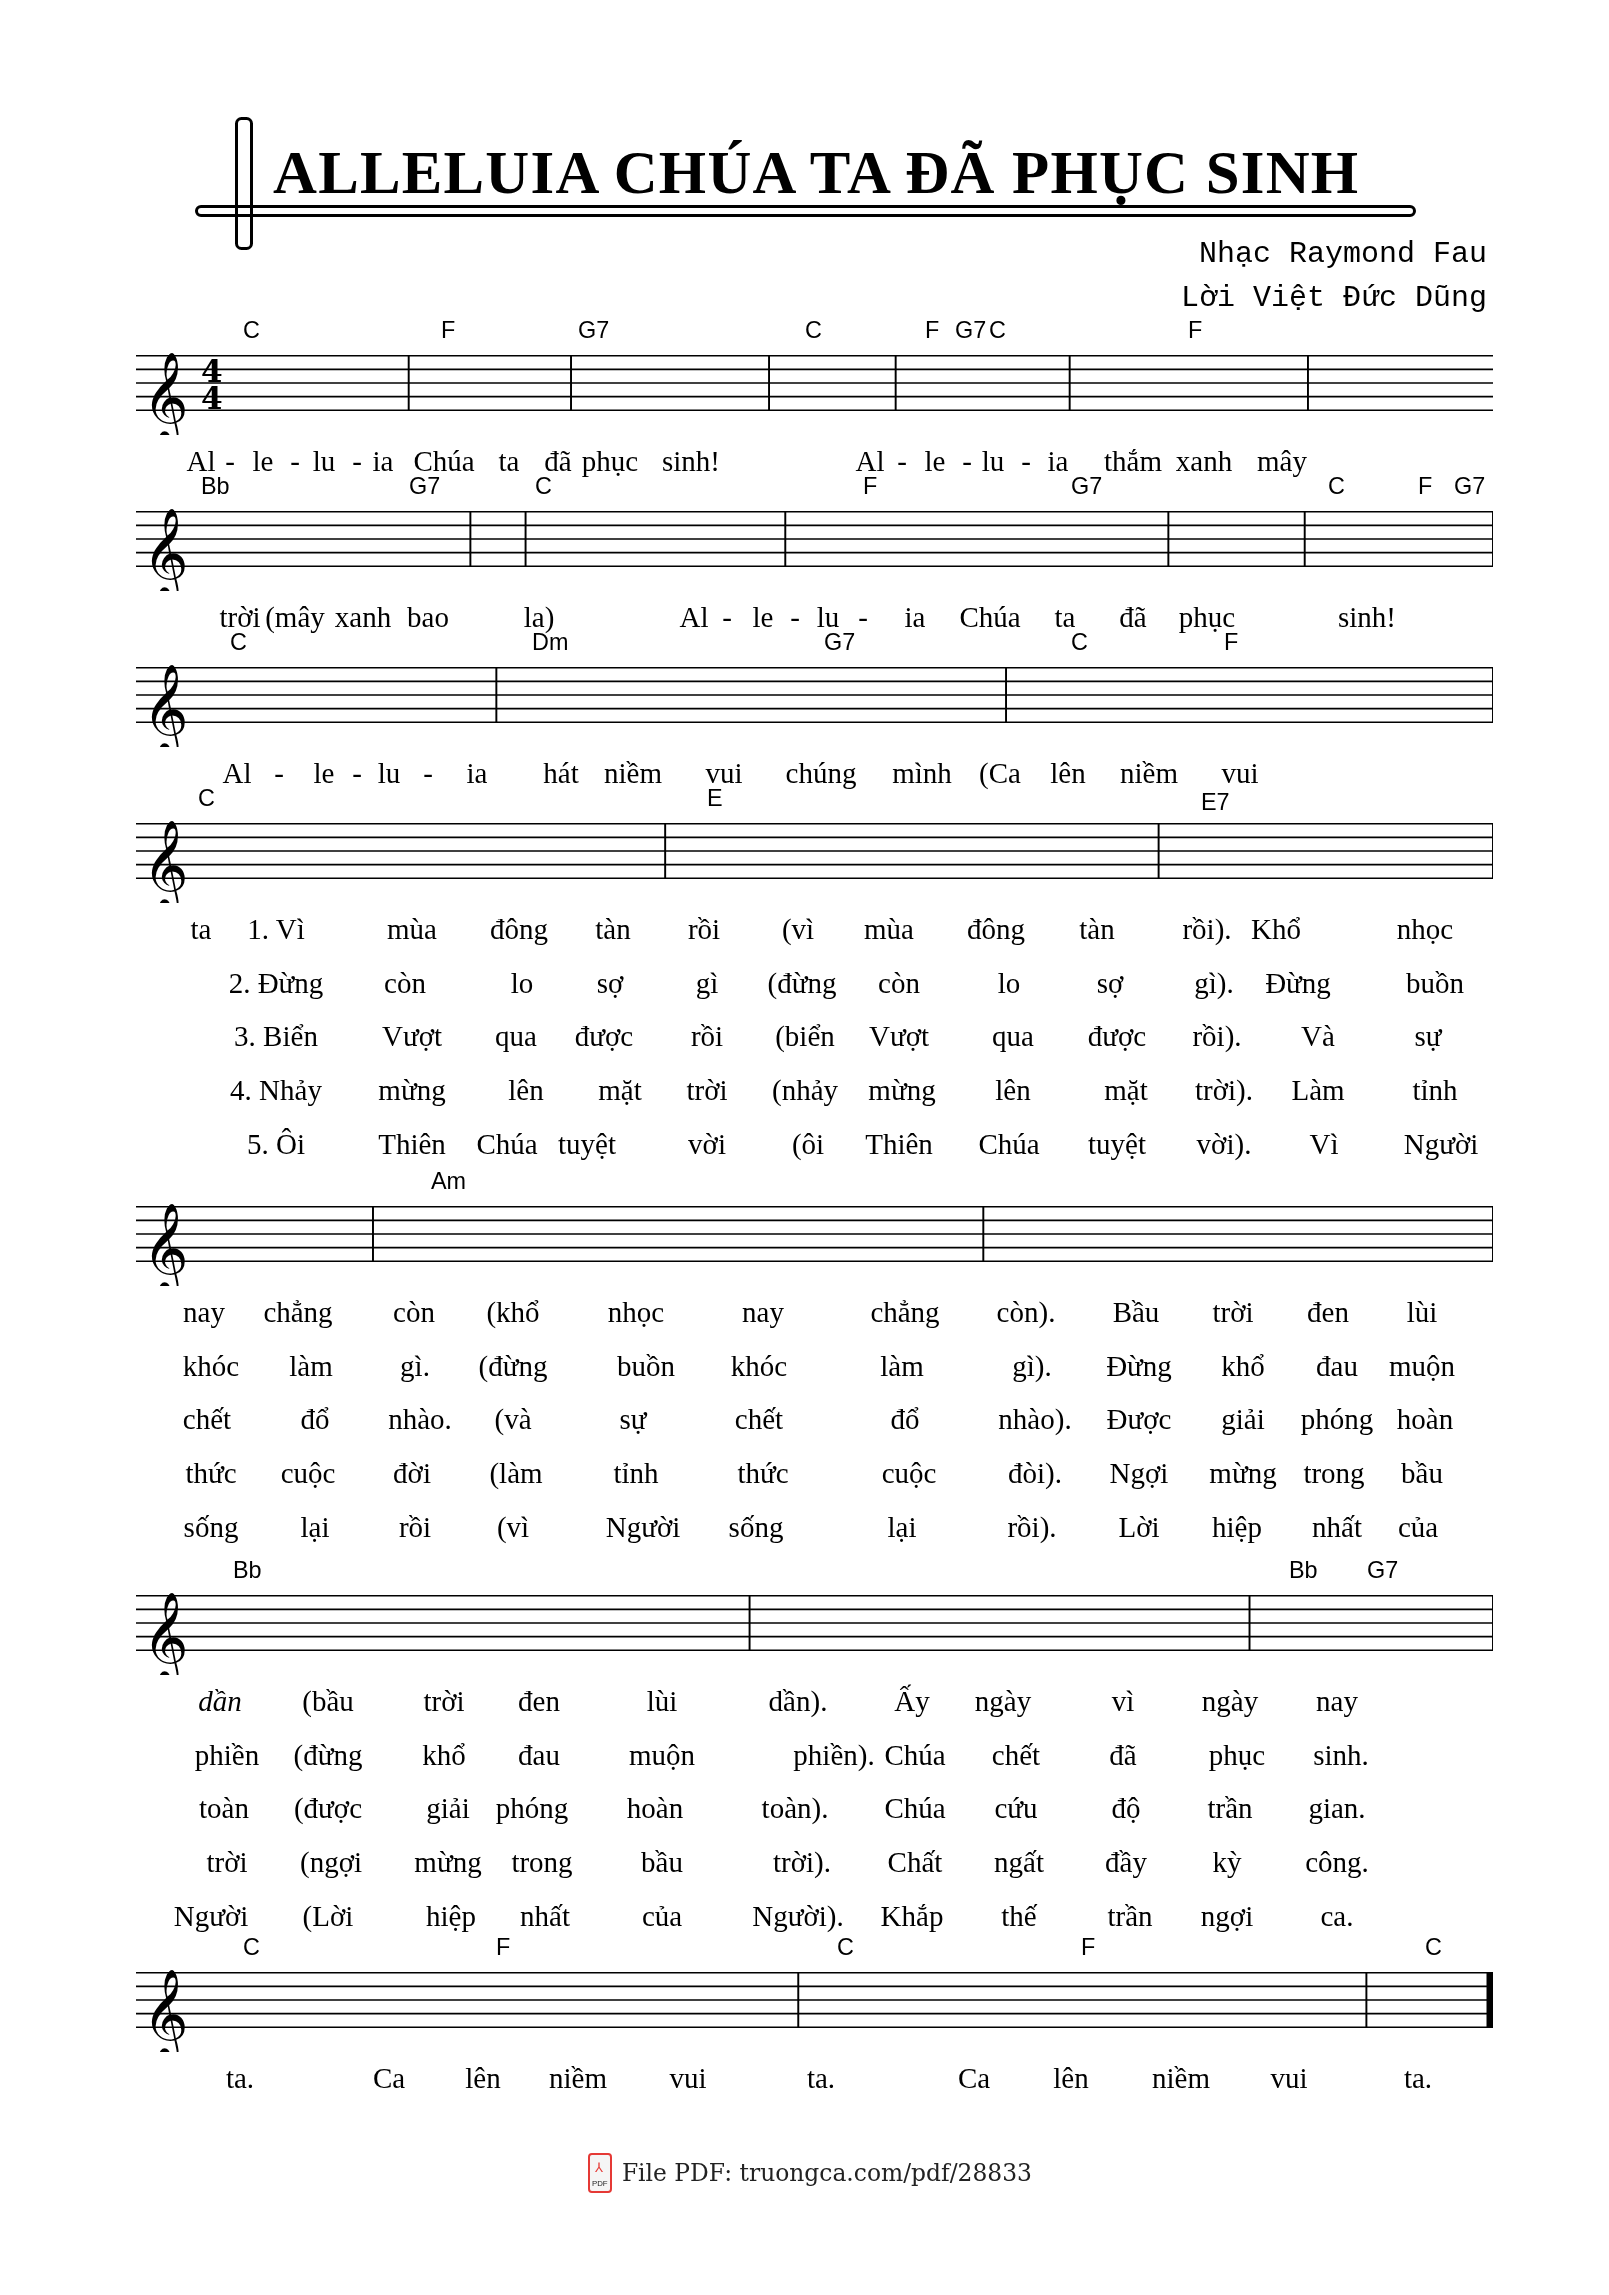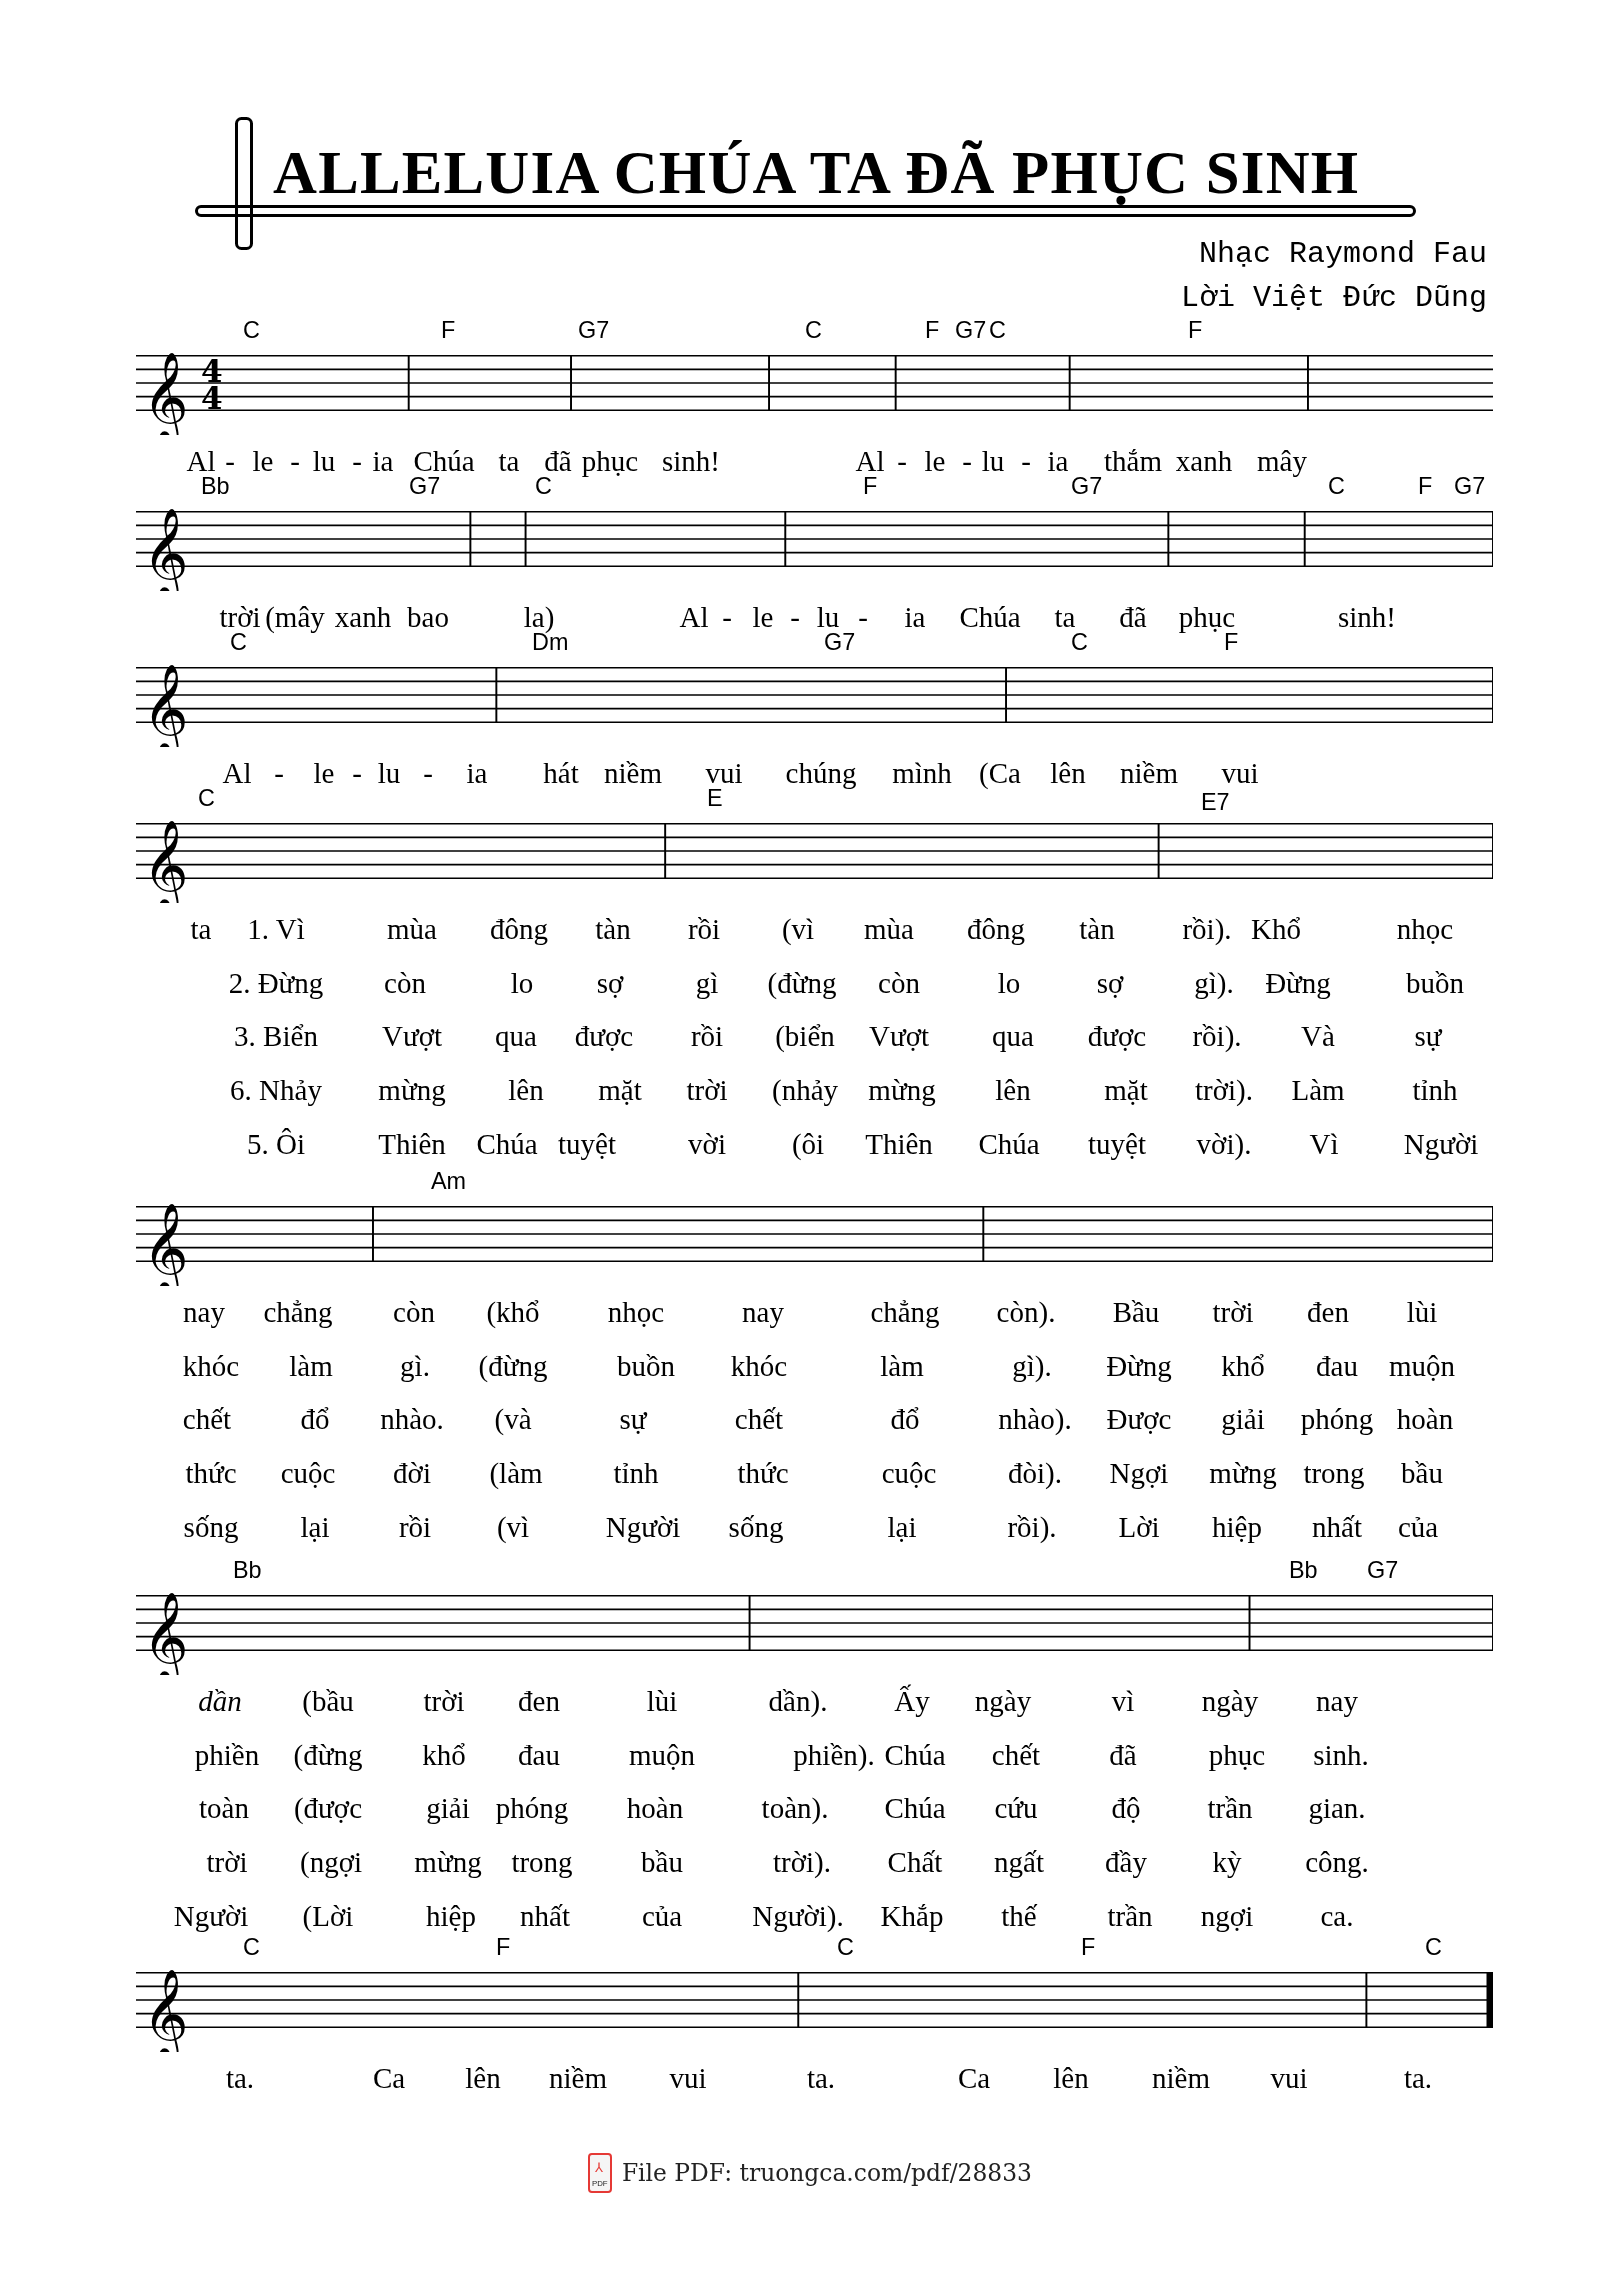--- a/index.html
+++ b/index.html
@@ -214,21 +214,21 @@
         <span class="syl" style="left: 571px;">rồi</span>
         <span class="syl" style="left: 669px;">(biển</span>
         <span class="syl" style="left: 763px;">Vượt</span>
         <span class="syl" style="left: 877px;">qua</span>
         <span class="syl" style="left: 981px;">được</span>
         <span class="syl" style="left: 1081px;">rồi).</span>
         <span class="syl" style="left: 1182px;">Và</span>
         <span class="syl" style="left: 1292px;">sự</span>
       </div>
       <div class="lyric-line" style="top: 301px;">
-        <span class="syl" style="left: 140px;">6. Nhảy</span>
+        <span class="syl" style="left: 140px;">4. Nhảy</span>
         <span class="syl" style="left: 276px;">mừng</span>
         <span class="syl" style="left: 390px;">lên</span>
         <span class="syl" style="left: 484px;">mặt</span>
         <span class="syl" style="left: 571px;">trời</span>
         <span class="syl" style="left: 669px;">(nhảy</span>
         <span class="syl" style="left: 766px;">mừng</span>
         <span class="syl" style="left: 877px;">lên</span>
         <span class="syl" style="left: 990px;">mặt</span>
         <span class="syl" style="left: 1088px;">trời).</span>
         <span class="syl" style="left: 1182px;">Làm</span>
@@ -286,21 +286,21 @@
         <span class="syl" style="left: 766px;">làm</span>
         <span class="syl" style="left: 896px;">gì).</span>
         <span class="syl" style="left: 1003px;">Đừng</span>
         <span class="syl" style="left: 1107px;">khổ</span>
         <span class="syl" style="left: 1201px;">đau</span>
         <span class="syl" style="left: 1286px;">muộn</span>
       </div>
       <div class="lyric-line" style="top: 247px;">
         <span class="syl" style="left: 71px;">chết</span>
         <span class="syl" style="left: 179px;">đổ</span>
-        <span class="syl" style="left: 276px; text-align: right;">nhào.</span>
+        <span class="syl" style="left: 284px; text-align: right;">nhào.</span>
         <span class="syl" style="left: 377px;">(và</span>
         <span class="syl" style="left: 497px;">sự</span>
         <span class="syl" style="left: 623px;">chết</span>
         <span class="syl" style="left: 769px;">đổ</span>
         <span class="syl" style="left: 899px;">nhào).</span>
         <span class="syl" style="left: 1003px;">Được</span>
         <span class="syl" style="left: 1107px;">giải</span>
         <span class="syl" style="left: 1201px;">phóng</span>
         <span class="syl" style="left: 1289px;">hoàn</span>
       </div>

